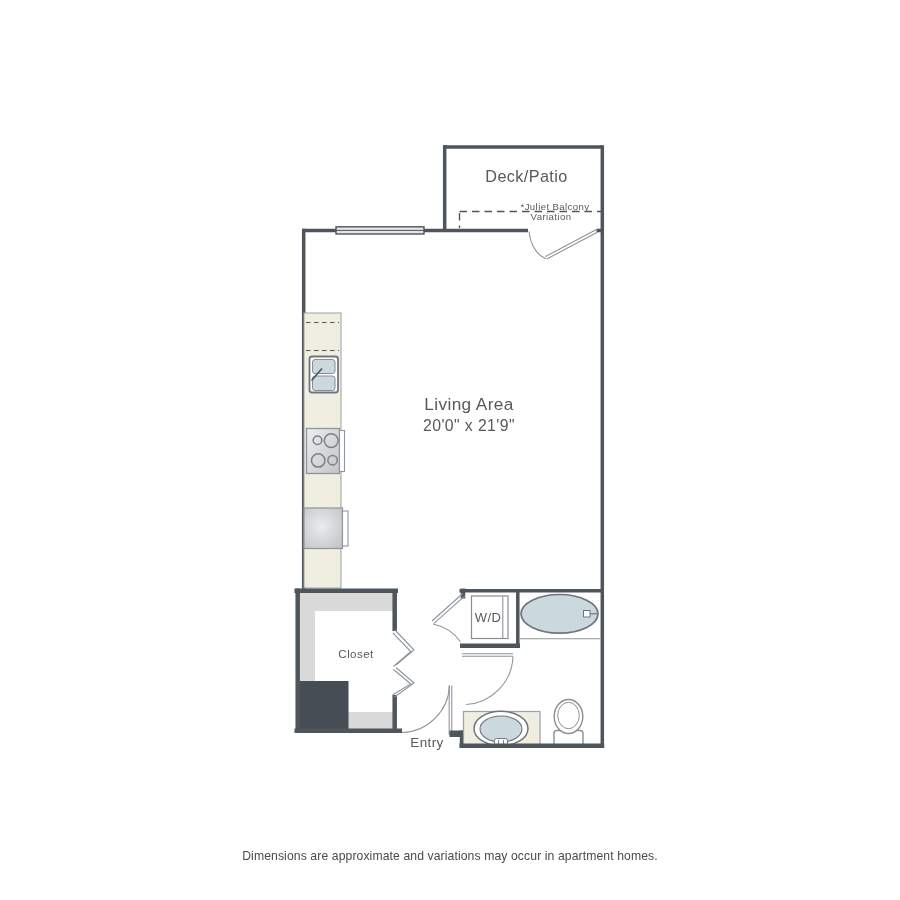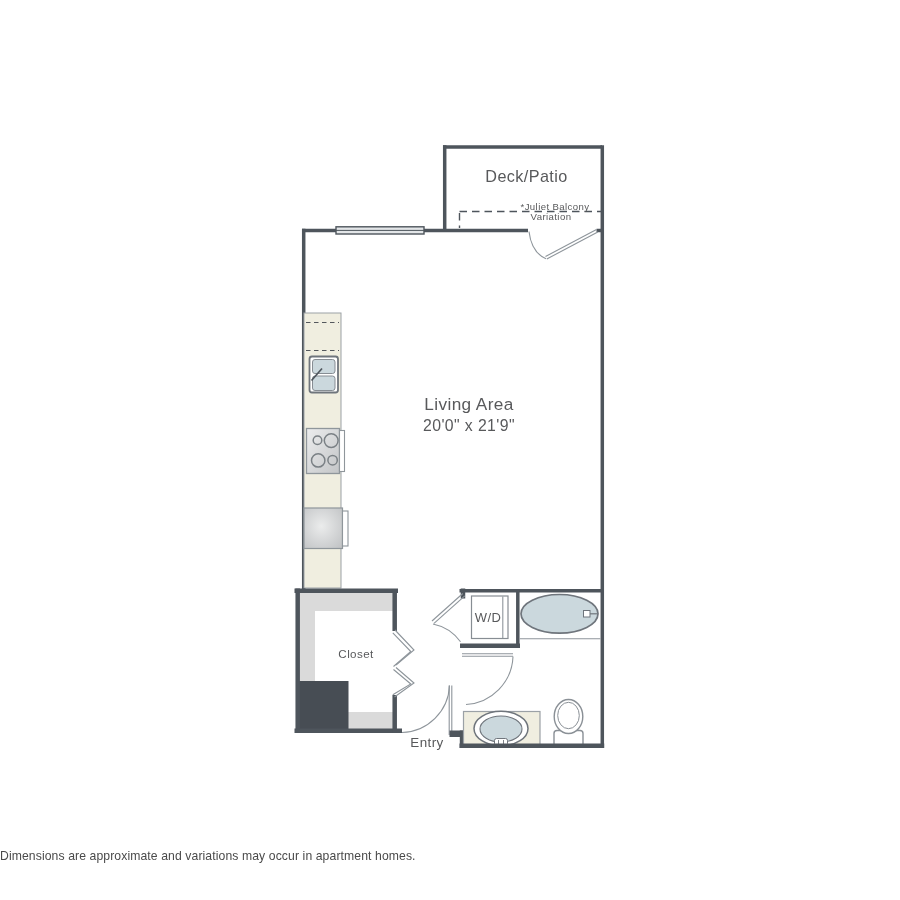--- a/index.html
+++ b/index.html
@@ -12,21 +12,21 @@
   .w45    { stroke-width:4.5; }
   .thin   { stroke:var(--thin-line); fill:none; stroke-width:1.1; }
   .dash-cab { stroke:#53575C; stroke-width:1.2; stroke-dasharray:4.5 3.5; fill:none; }
   .dash-juliet { stroke:var(--wall); stroke-width:1.4; stroke-dasharray:7.5 5; fill:none; }
 
   text.lbl { fill:var(--label-text); letter-spacing:0.4px; }
   text.mid { text-anchor:middle; }
 
   .footer-note {
     position:absolute; left:0; top:849px; width:900px;
-    text-align:left; font-size:12.2px; color:#4A4A4A; letter-spacing:0.1px;
+    text-align:center; font-size:12.2px; color:#4A4A4A; letter-spacing:0.1px;
   }
 </style>
 </head>
 <body>
 
 <div class="canvas">
   <svg width="900" height="900" viewBox="0 0 900 900">
     <defs>
       <linearGradient id="stoveGrad" x1="0" y1="0" x2="1" y2="1">
         <stop offset="0" stop-color="#ECEDEE"></stop>

